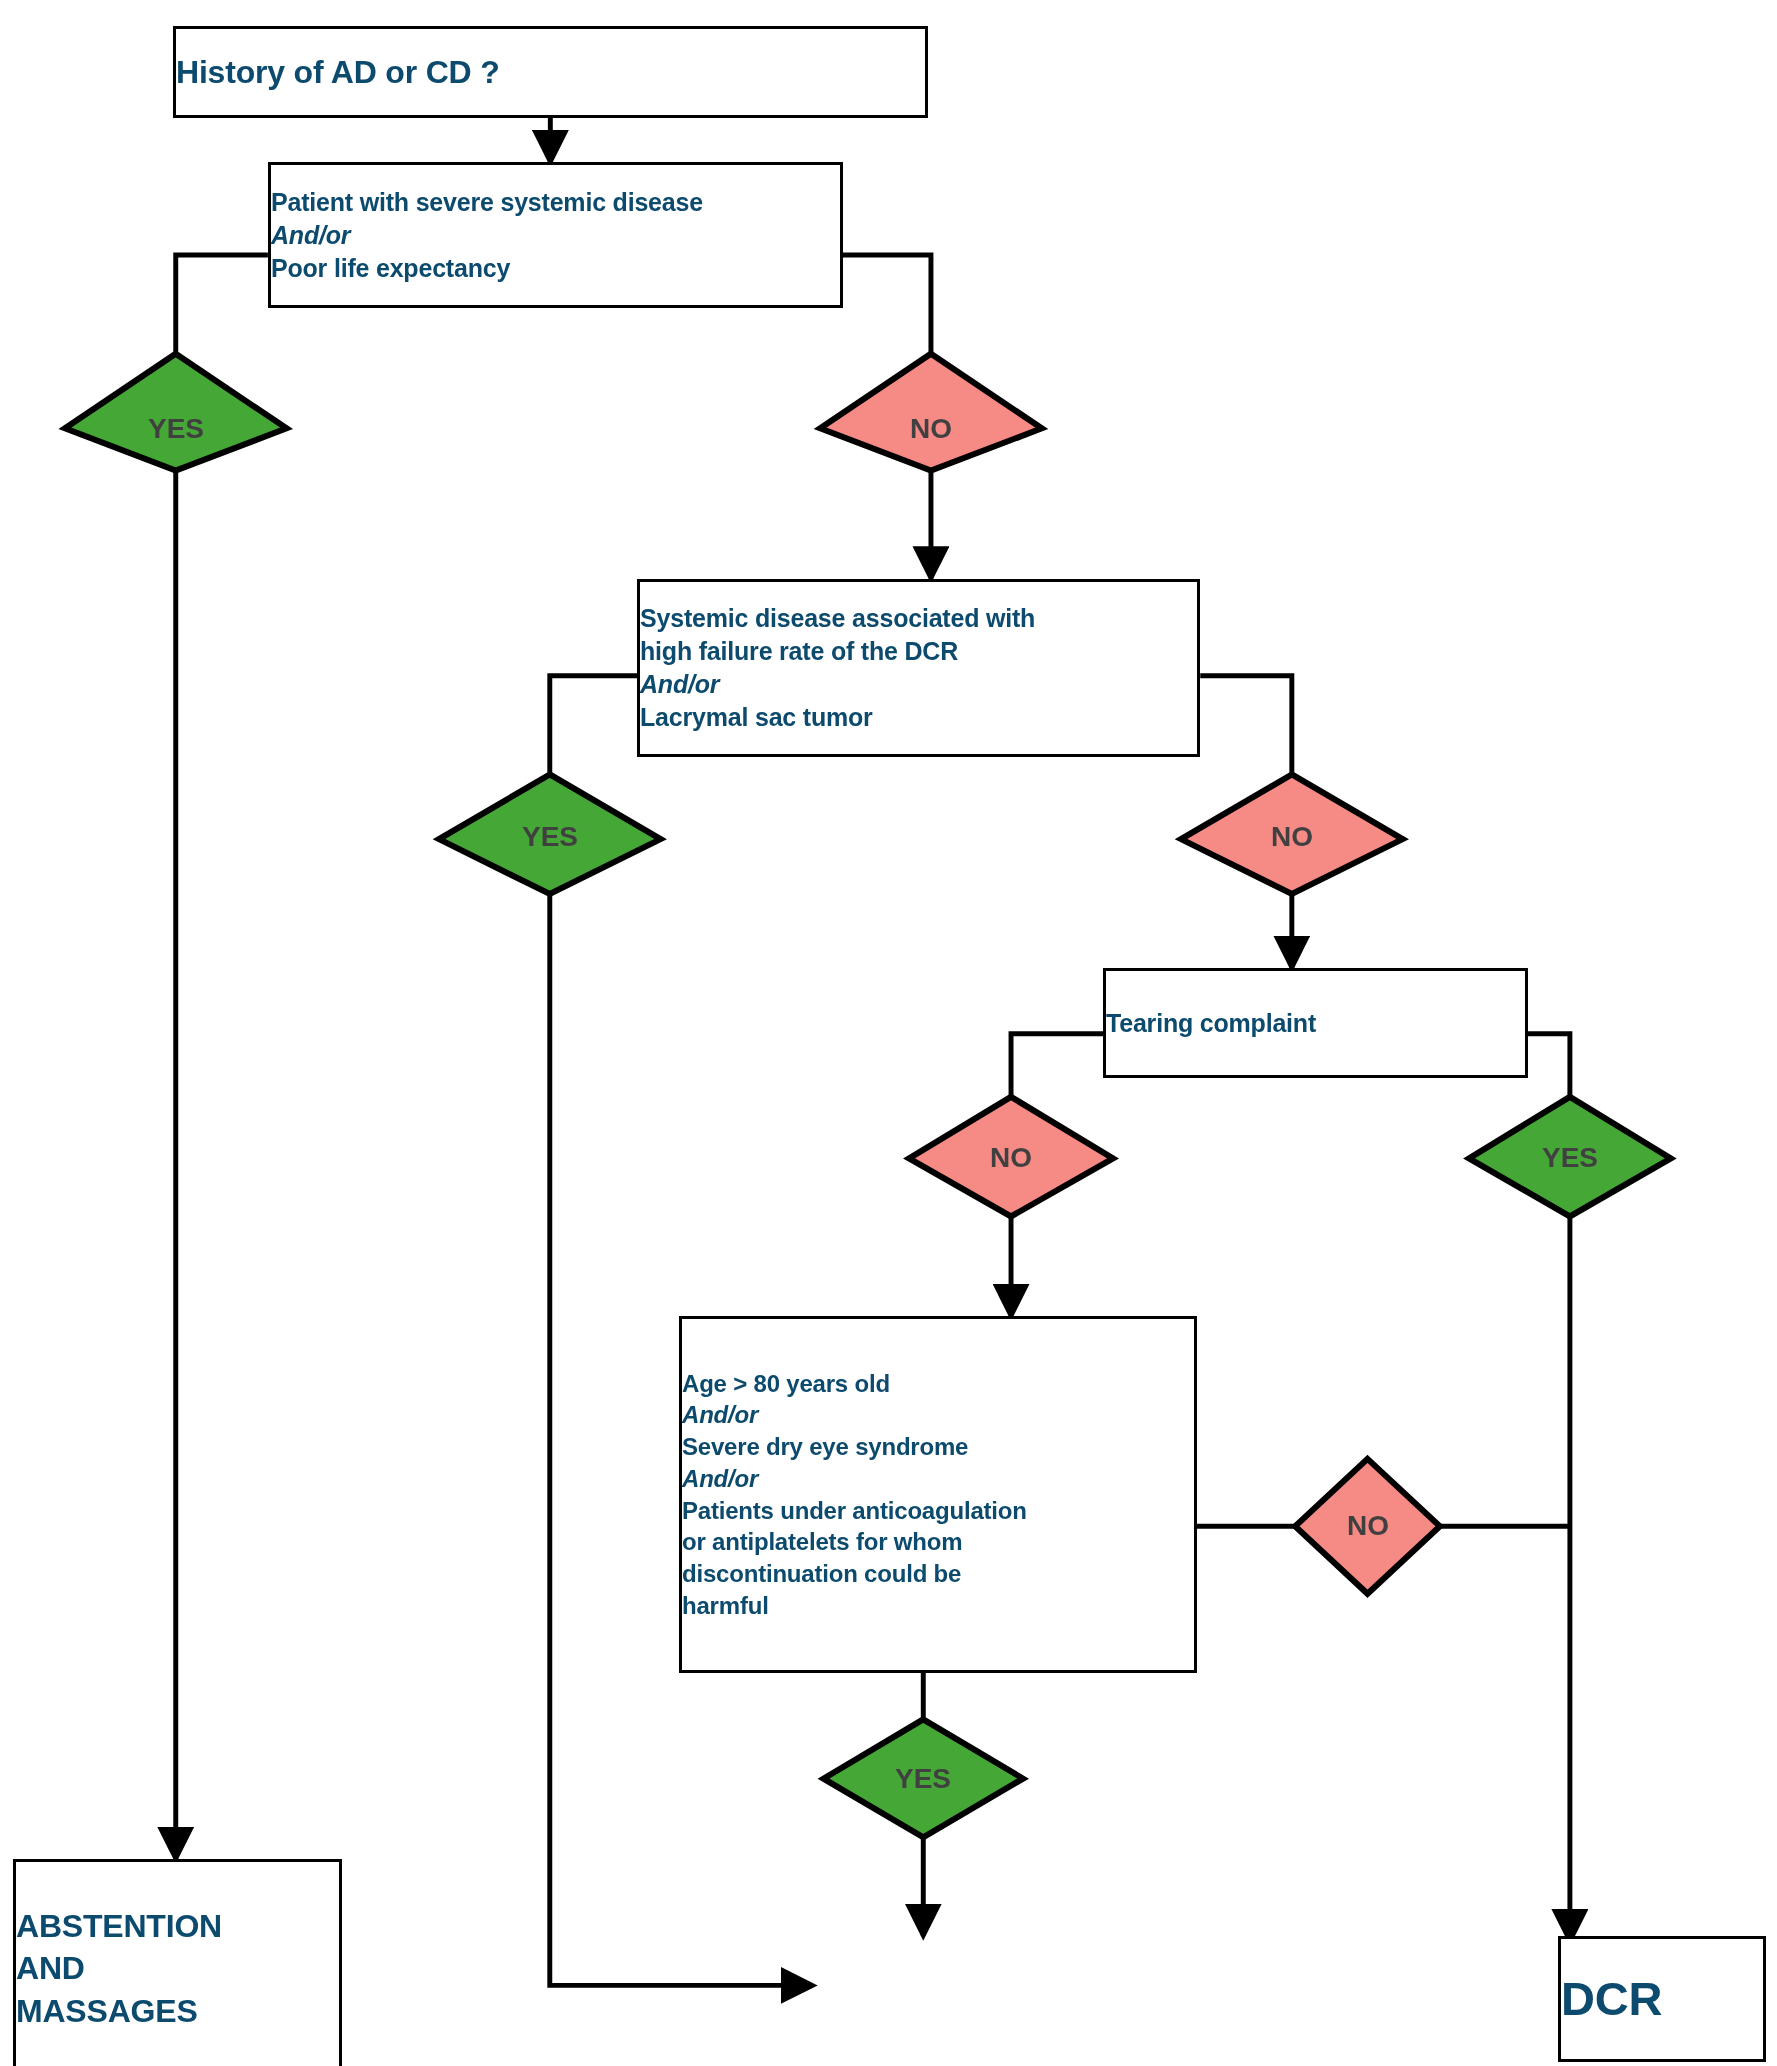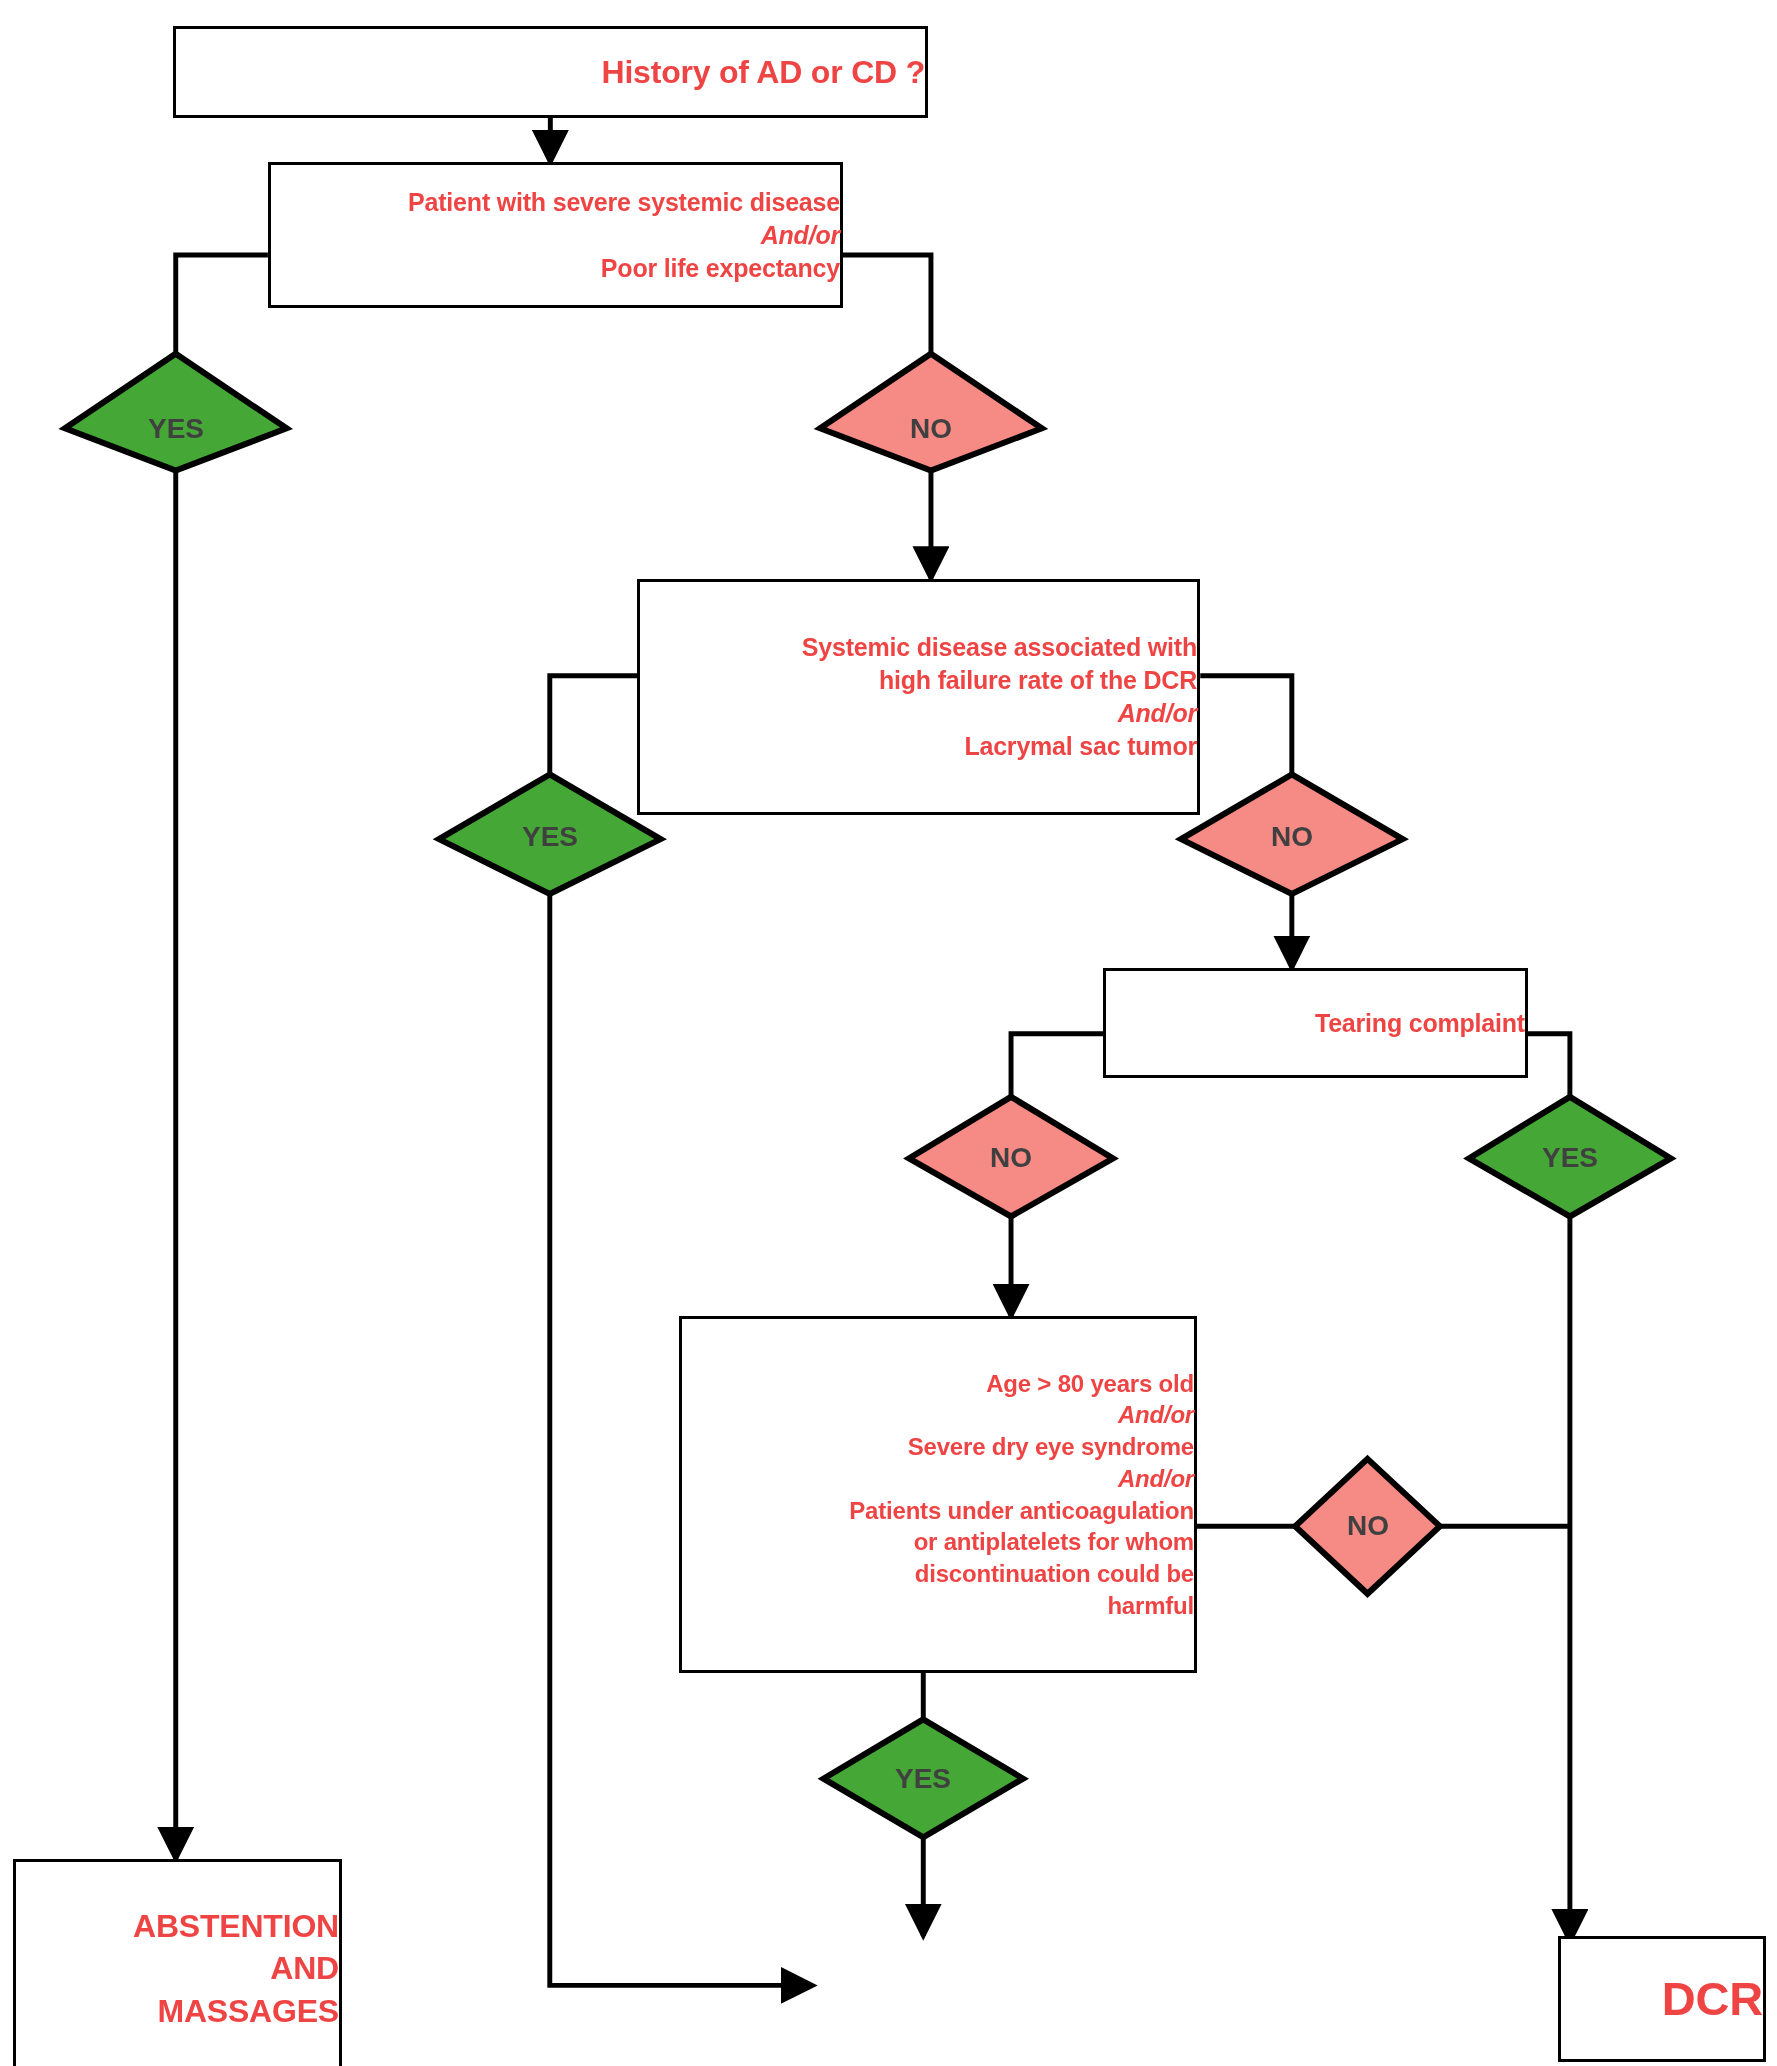--- a/index.html
+++ b/index.html
@@ -7,25 +7,25 @@
   #chart-root{position:relative;width:1778px;height:2066px;background:#fff;}
   svg#flow{position:absolute;left:0;top:0;width:1778px;height:2066px;display:block;}
 
   .node-box{
     position:absolute;
     background:#ffffff;
     border:3.8px solid #000000;
     box-sizing:border-box;
     display:flex;
     flex-direction:column;
-    align-items:flex-end;
+    align-items:flex-start;
     justify-content:center;
     font-family:"Liberation Sans",sans-serif;
     font-weight:bold;
-    color:#ef4444;
+    color:#0c4a6e;
     text-align:center;
     line-height:1.32;
     letter-spacing:-0.2px;
   }
   .node-box .ln{display:block;white-space:nowrap;}
   .node-box .ln.italic{font-style:italic;font-weight:bold;}
   .t-44{font-size:24px;}
   .t-46{font-size:25px;}
   .t-58{font-size:32px;}
   .t-86{font-size:47px;}
@@ -121,21 +121,21 @@
   <div class="node-box t-58" style="left:173px;top:26px;width:755px;height:92px;">
     <span class="ln">History of AD or CD ?</span>
   </div>
 
   <div class="node-box t-46" style="left:268px;top:162px;width:575px;height:146px;">
     <span class="ln">Patient with severe systemic disease</span>
     <span class="ln italic">And/or</span>
     <span class="ln">Poor life expectancy</span>
   </div>
 
-  <div class="node-box t-46" style="left:637px;top:579px;width:563px;height:236px;">
+  <div class="node-box t-46" style="left:637px;top:579px;width:563px;height:178px;">
     <span class="ln">Systemic disease associated with</span>
     <span class="ln">high failure rate of the DCR</span>
     <span class="ln italic">And/or</span>
     <span class="ln">Lacrymal sac tumor</span>
   </div>
 
   <div class="node-box t-46" style="left:1103px;top:968px;width:425px;height:110px;">
     <span class="ln">Tearing complaint</span>
   </div>
 

